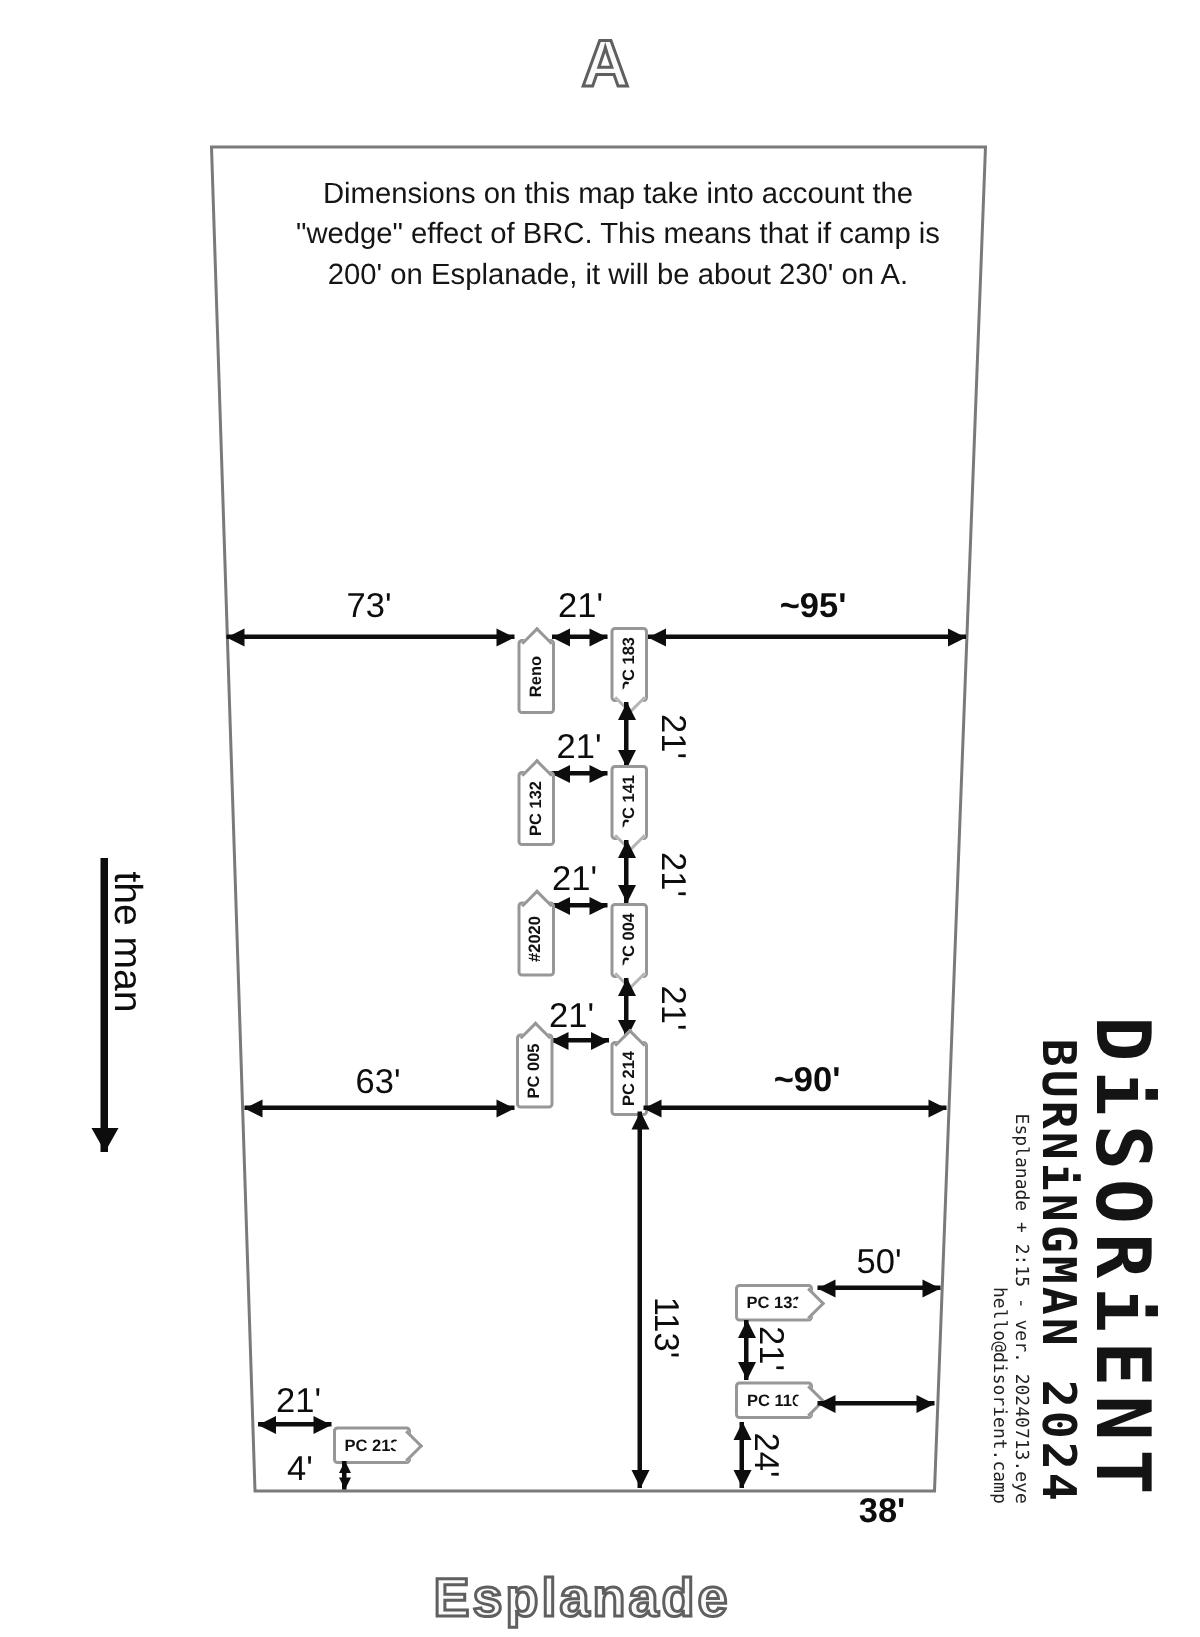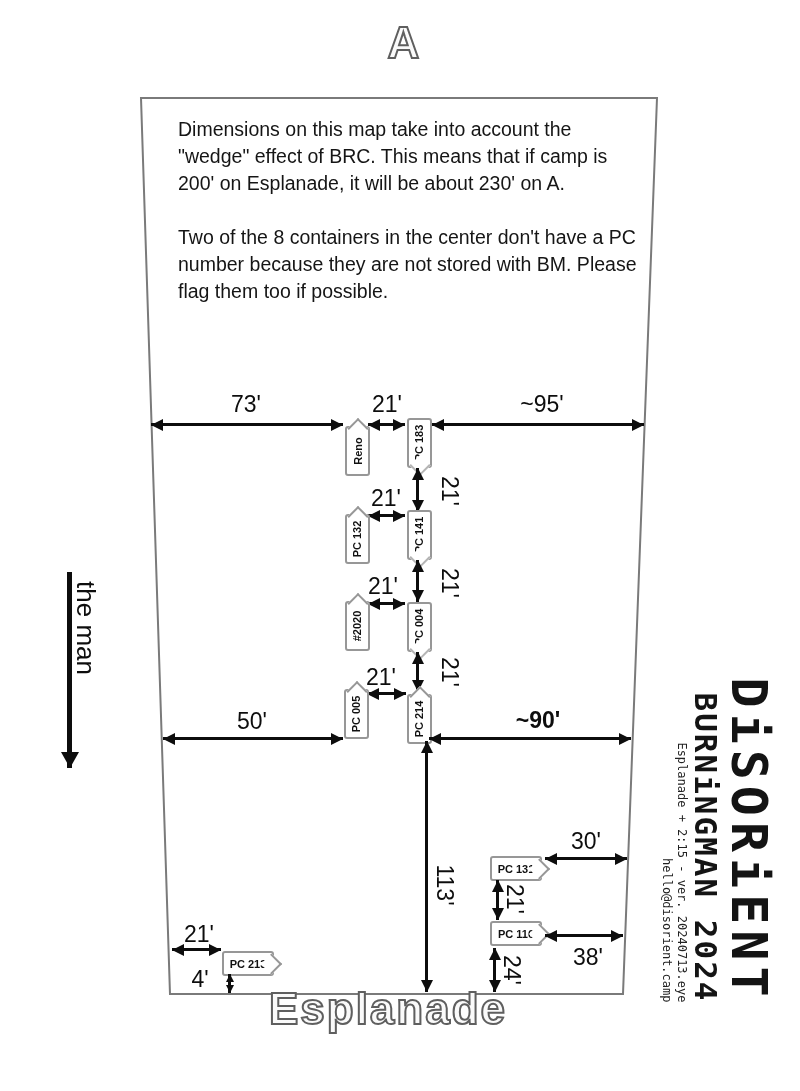--- a/index.html
+++ b/index.html
@@ -11,21 +11,21 @@
   .sketch{
     color:#6b6b6b;
     -webkit-text-fill-color:#fafafa;
     -webkit-text-stroke:2px #5f5f5f;
     font-weight:bold;
     letter-spacing:1px;
   }
 
   
   .notes{left:178px;top:116px;width:468px;font-size:19.5px;line-height:27px;color:#151515;}
-  .notes p{margin:0 0 27px 0;}
+  .notes p{margin:0 0 27px 0;text-align:center;}
 
   
   svg.mapoutline{left:0;top:0;}
 
   
   .ah{position:absolute;height:3px;background:#0d0d0d;}
   .ah::before{content:"";position:absolute;left:0;top:50%;transform:translateY(-50%);
     width:0;height:0;border:6px solid transparent;border-left:0;border-right:12px solid #0d0d0d;}
   .ah::after{content:"";position:absolute;right:0;top:50%;transform:translateY(-50%);
     width:0;height:0;border:6px solid transparent;border-right:0;border-left:12px solid #0d0d0d;}
@@ -67,42 +67,41 @@
       transform:translate(-50%,-50%) rotate(90deg);}
 
   
   .branding{left:532px;top:760px;width:360px;height:125px;transform:rotate(90deg);
       text-align:right;font-family:"DejaVu Sans Mono",monospace;color:#141414;}
   .branding .b1{font-size:50px;font-weight:bold;letter-spacing:6px;line-height:52px;}
   .branding .b2{font-size:31px;font-weight:bold;letter-spacing:2px;line-height:34px;}
   .branding .b3,.branding .b4{font-size:12px;line-height:15px;color:#222;}
 
   .title-a{left:404px;top:18px;transform:translateX(-50%);font-size:44px;}
-  .title-esp{left:388px;top:984px;transform:translateX(-50%);font-size:44px;letter-spacing:2px;}
+  .title-esp{left:388px;top:1044px;transform:translateX(-50%);font-size:36px;letter-spacing:2px;}
 </style>
 </head>
 <body>
 
 <div class="abs sketch title-a">A</div>
 
 <svg class="abs mapoutline" width="800" height="1091" viewBox="0 0 800 1091">
   <polygon points="141,98 657,98 623,994 170,994" fill="none" stroke="#7a7a7a" stroke-width="2"></polygon>
 </svg>
 
 <div class="abs notes">
   <p>Dimensions on this map take into account the "wedge" effect of BRC. This means that if camp is 200' on Esplanade, it will be about 230' on A.</p>
-  <p>Two of the 8 containers in the center don't have a PC number because they are not stored with BM. Please flag them too if possible.</p>
 </div>
 
 <div class="ah" style="left:151px;top:423px;width:192px;"></div>
 <div class="ah" style="left:368px;top:423px;width:37px;"></div>
 <div class="ah" style="left:432px;top:423px;width:212px;"></div>
 <span class="dl" style="left:246px;top:404px;">73'</span>
 <span class="dl" style="left:387px;top:404px;">21'</span>
-<span class="dl" style="left:542px;top:404px;">~95'</span>
+<span class="dl" style="left:542px;top:404px;font-weight:bold;">~95'</span>
 
 <div class="cv pt-top" style="left:345px;top:426px;">
   <span class="lbl">Reno</span>
   </div>
 <div class="cv pt-bot" style="left:407px;top:418px;">
   <span class="lbl">PC 183</span>
   </div>
 
 <div class="av" style="left:416px;top:468px;height:44px;"></div>
 <span class="dl rot" style="left:449px;top:491px;">21'</span>
@@ -134,41 +133,41 @@
 <div class="ah" style="left:367px;top:692px;width:39px;"></div>
 <span class="dl" style="left:381px;top:677px;">21'</span>
 <div class="cv pt-top" style="left:344px;top:689px;">
   <span class="lbl">PC 005</span>
   </div>
 <div class="cv pt-top" style="left:407px;top:694px;">
   <span class="lbl">PC 214</span>
   </div>
 
 <div class="ah" style="left:163px;top:737px;width:180px;"></div>
-<span class="dl" style="left:252px;top:721px;">50'</span>
+<span class="dl" style="left:252px;top:721px;">63'</span>
 <div class="ah" style="left:429px;top:737px;width:202px;"></div>
 <span class="dl" style="left:538px;top:720px;font-weight:bold;">~90'</span>
 
 <div class="av" style="left:425px;top:741px;height:251px;"></div>
 <span class="dl rot" style="left:444px;top:885px;">113'</span>
 
 <div class="chz" style="left:490px;top:856px;">
   <span class="lbl">PC 131</span>
   </div>
 <div class="ah" style="left:545px;top:857px;width:82px;"></div>
-<span class="dl" style="left:586px;top:841px;">30'</span>
+<span class="dl" style="left:586px;top:841px;">50'</span>
 
 <div class="av" style="left:496px;top:880px;height:40px;"></div>
 <span class="dl rot" style="left:514px;top:899px;">21'</span>
 
 <div class="chz" style="left:490px;top:921px;">
   <span class="lbl">PC 116</span>
   </div>
 <div class="ah" style="left:545px;top:934px;width:78px;"></div>
-<span class="dl" style="left:588px;top:957px;">38'</span>
+<span class="dl" style="left:588px;top:1007px;font-weight:bold;">38'</span>
 
 <div class="av" style="left:493px;top:948px;height:44px;"></div>
 <span class="dl rot" style="left:511px;top:970px;">24'</span>
 
 <div class="ah" style="left:172px;top:948px;width:49px;"></div>
 <span class="dl" style="left:199px;top:934px;">21'</span>
 <div class="chz" style="left:222px;top:951px;">
   <span class="lbl">PC 213</span>
   </div>
 <div class="av sm" style="left:228px;top:974px;height:19px;"></div>

